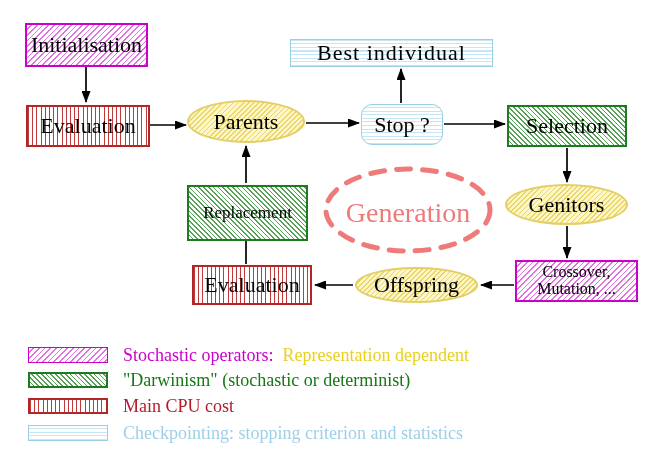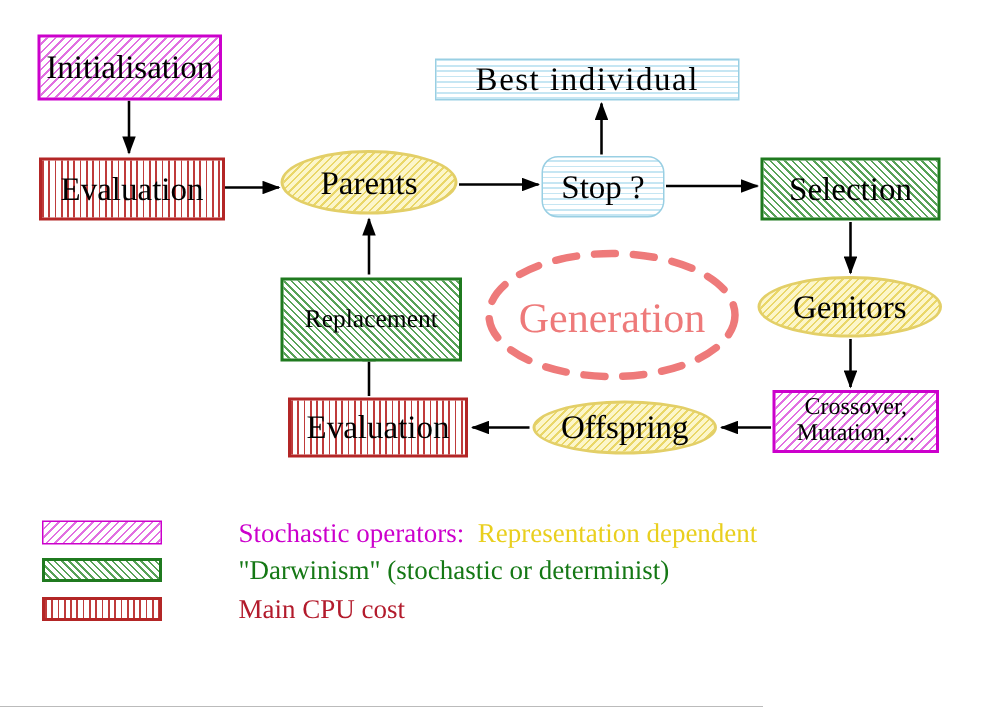--- a/index.html
+++ b/index.html
@@ -48,21 +48,21 @@
     border:2px solid var(--yellow-border);
     background:repeating-linear-gradient(135deg, rgba(0,0,0,0) 0 2.4px, var(--yellow-hatch) 2.4px 3.6px) var(--yellow-fill);
     border-radius:50%;
   }
   .rounded{border-radius:11px;}
   .connector-layer{position:absolute;left:0;top:0;width:662px;height:471px;pointer-events:none;}
   .generation-label{
     position:absolute;left:323px;top:197px;width:170px;text-align:center;
     color:var(--coral);font-size:28px;
   }
-  .legend-row{position:absolute;left:28px;display:flex;align-items:center;height:18px;gap:36px;}
+  .legend-row{position:absolute;left:28px;display:flex;align-items:center;height:18px;}
   .swatch{width:80px;height:16px;box-sizing:border-box;margin-right:15px;flex:0 0 auto;}
   .legend-text{font-size:18px;white-space:nowrap;}
   .legend-label2{margin-left:9px;color:var(--gold);}
   .lg-magenta{color:var(--magenta);}
   .lg-green{color:#157815;}
   .lg-red{color:var(--darkred-text);}
   .lg-cyan{color:var(--cyan-text);}
 </style>
 </head>
 <body>
@@ -126,21 +126,21 @@
   </div>
 
   <div class="node stripe-red" style="left:192px;top:265px;width:120px;height:40px;font-size:22px;">
     <span>Evaluation</span>
   </div>
 
   <div class="node ellipse-yellow" style="left:355px;top:267px;width:123px;height:36px;font-size:22px;">
     <span>Offspring</span>
   </div>
 
-  <div class="node hatch-magenta" style="left:515px;top:260px;width:111px;height:42px;font-size:16px;flex-direction:column;">
+  <div class="node hatch-magenta" style="left:515px;top:260px;width:123px;height:42px;font-size:16px;flex-direction:column;">
     <span>Crossover,</span>
     <span>Mutation, ...</span>
   </div>
 
   <div class="legend-row" style="top:346px;">
     <div class="swatch hatch-magenta" style="border-width:1.5px;"></div>
     <div class="legend-text">
       <span class="lg-magenta">Stochastic operators:</span><span class="legend-label2">Representation dependent</span>
     </div>
   </div>
@@ -148,14 +148,18 @@
   <div class="legend-row" style="top:371px;">
     <div class="swatch hatch-green"></div>
     <div class="legend-text lg-green">"Darwinism" (stochastic or determinist)</div>
   </div>
 
   <div class="legend-row" style="top:397px;">
     <div class="swatch stripe-red"></div>
     <div class="legend-text lg-red">Main CPU cost</div>
   </div>
 
+  <div class="legend-row" style="top:424px;">
+    <div class="swatch stripe-cyan"></div>
+    <div class="legend-text lg-cyan">Checkpointing: stopping criterion and statistics</div>
+  </div>
 
 </div>
 
 </body></html>

